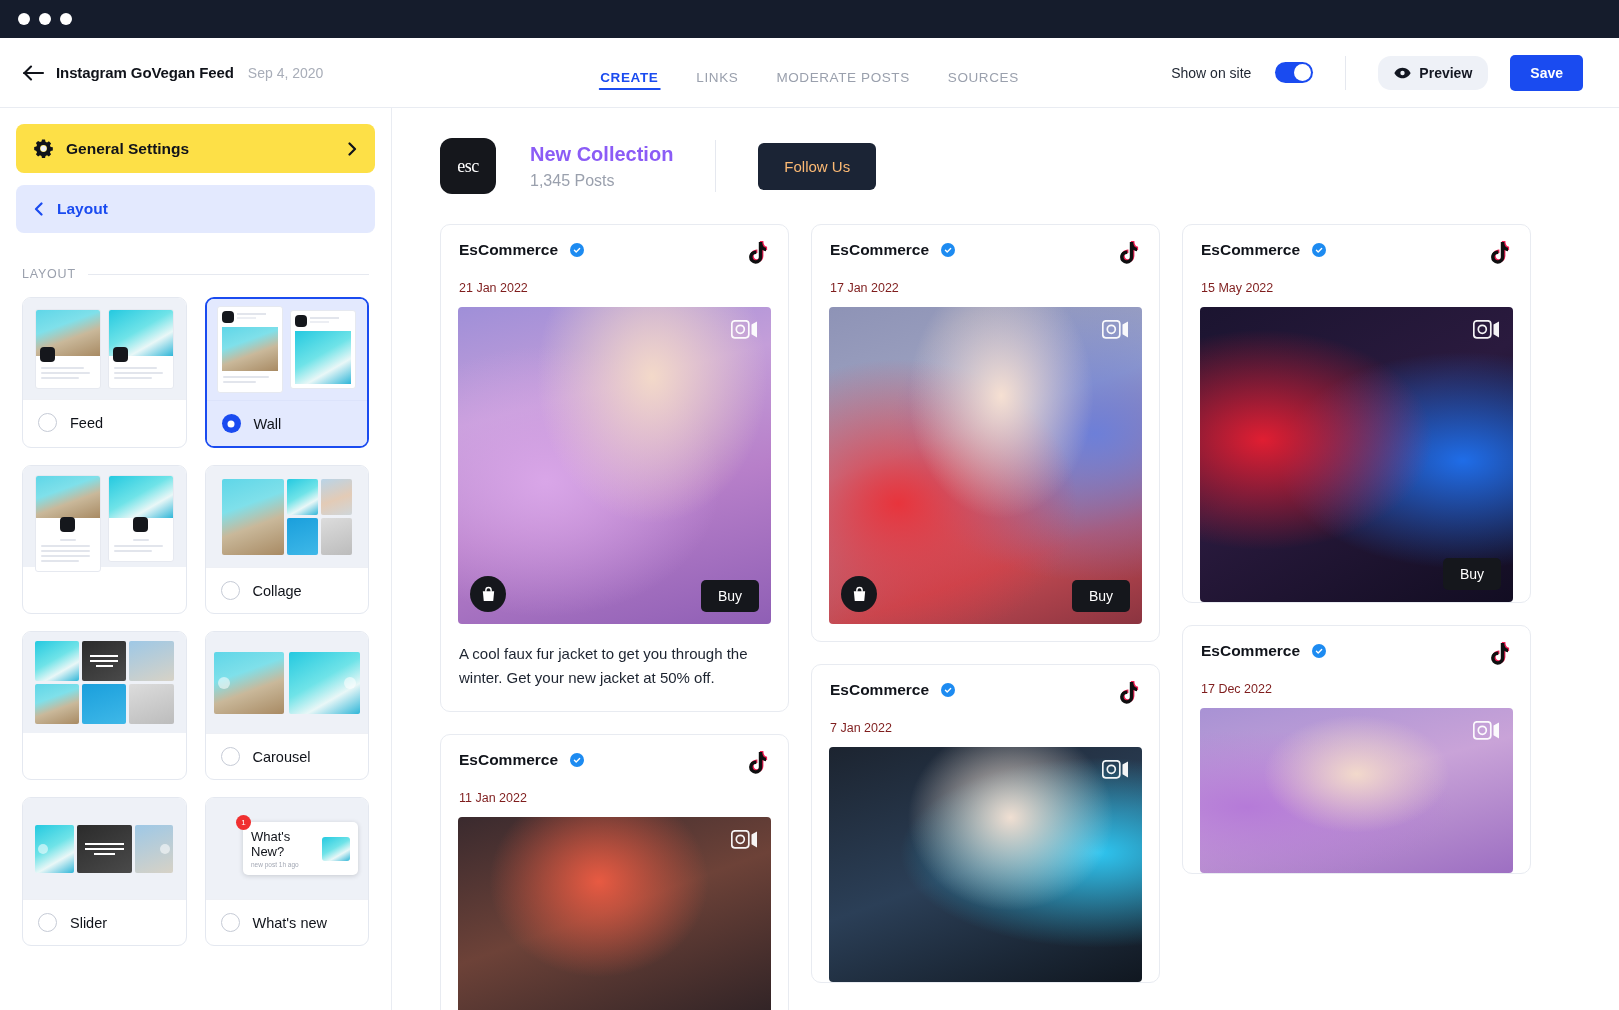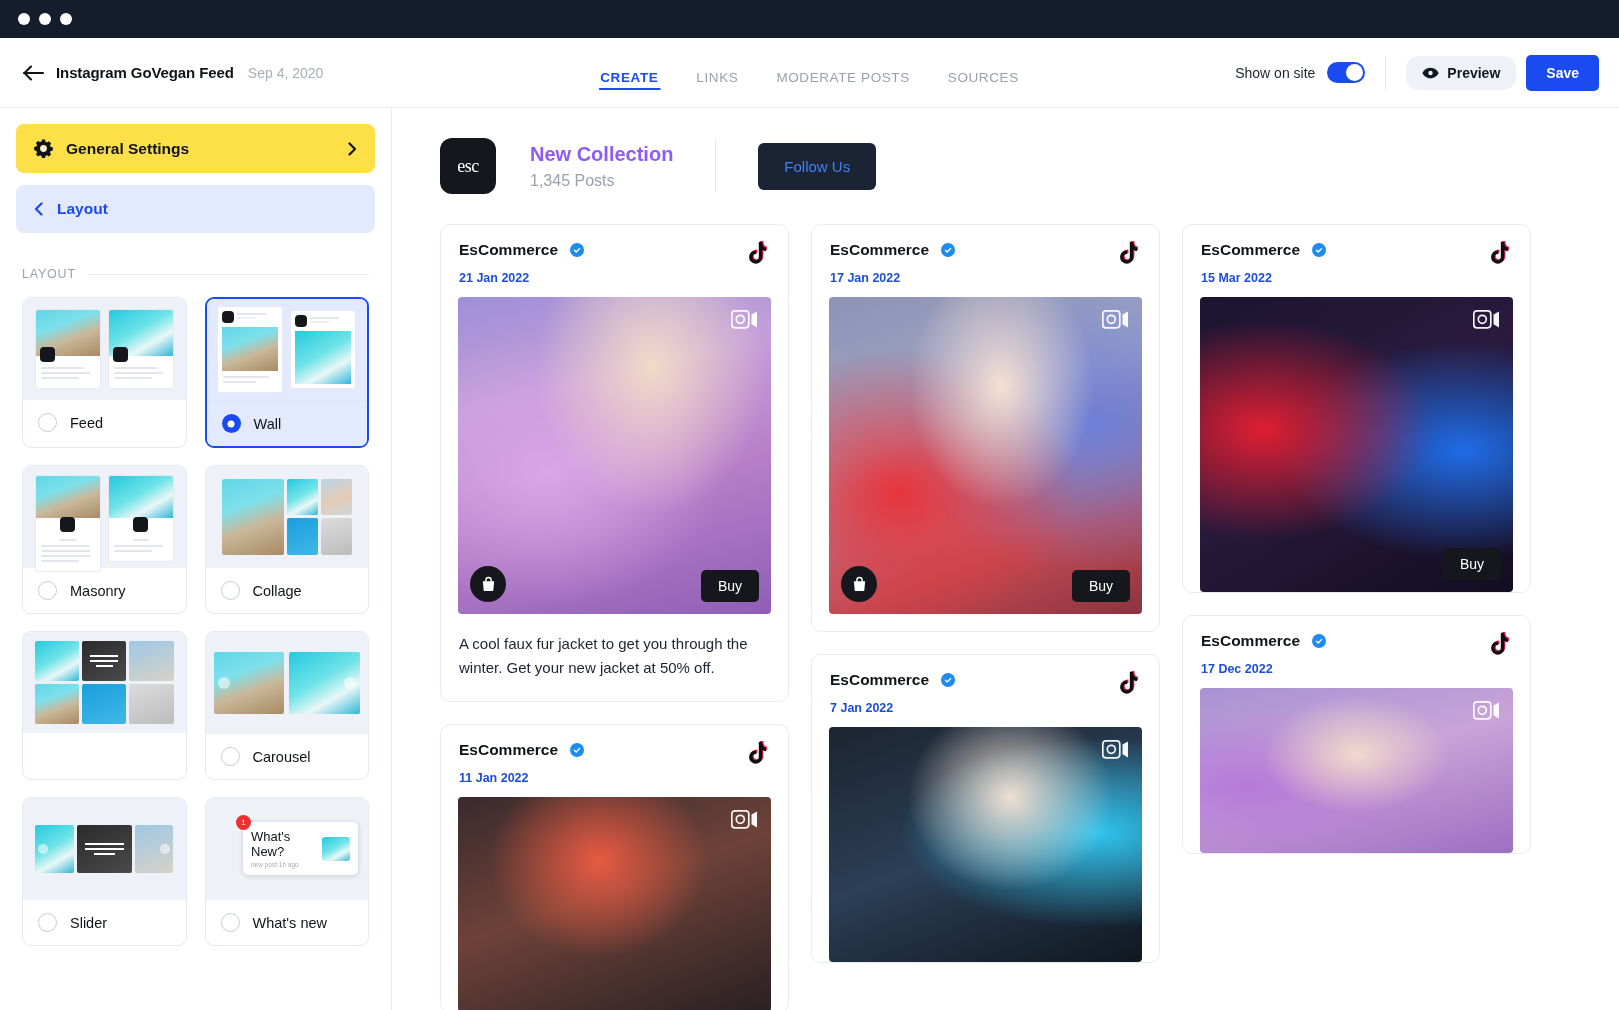--- a/index.html
+++ b/index.html
@@ -41,22 +41,22 @@
     font-size: 13.5px; letter-spacing: 0.6px; color: #9aa0ad; cursor: pointer;
     padding: 26px 2px 22px; position: relative; font-weight: 500;
   }
   .tab.active { color: #1a4bf0; font-weight: bold; }
   .tab.active::after {
     content: ""; position: absolute; left: 0; right: 0; bottom: 17px;
     height: 2.5px; background: #1a4bf0; border-radius: 2px;
   }
 
   .appbar-right {
-    margin-left: auto; display: flex; align-items: center; padding-right: 20px;
-    gap: 0;
+    margin-left: auto; display: flex; align-items: center; padding-right: 36px;
+    gap: 12px;
   }
   .show-on-site { font-size: 14px; color: #1d2430; margin-right: 12px; }
   .toggle {
     width: 38px; height: 21px; border-radius: 11px; background: #1a4bf0;
     position: relative; cursor: pointer;
   }
   .toggle::after {
     content: ""; position: absolute; right: 2px; top: 2px;
     width: 17px; height: 17px; border-radius: 50%; background: #fff;
   }
@@ -165,21 +165,21 @@
     width: 56px; height: 56px; border-radius: 12px; background: #15171c;
     color: #fff; display: flex; align-items: center; justify-content: center;
     font-family: "Liberation Serif", serif; font-size: 18px; letter-spacing: -0.5px;
     flex: none;
   }
   .feed-meta { margin-left: 18px; }
   .feed-name { font-size: 20px; font-weight: bold; color: #8b5cf6; }
   .feed-count { font-size: 16px; color: #9aa0ad; margin-top: 6px; }
   .feed-sep { width: 1px; height: 52px; background: #e5e8ef; margin: 0 26px; }
   .btn-follow {
-    background: #1b2435; color: #3b82f6; border: none; border-radius: 6px;
+    background: #1b2435; color: #fdba74; border: none; border-radius: 6px;
     padding: 15px 26px; font-size: 15px; cursor: pointer;
     font-family: "Liberation Sans", sans-serif;
   }
 
   
   .wall { display: flex; gap: 22px; align-items: flex-start; }
   .wall-col { width: 349px; display: flex; flex-direction: column; gap: 22px; }
 
   .post {
     border: 1px solid #e8ebf1; border-radius: 10px; background: #fff;
@@ -187,21 +187,21 @@
   }
   .post-head {
     display: flex; align-items: flex-start; padding: 16px 18px 12px;
   }
   .post-user { font-size: 15.5px; font-weight: bold; color: #10131a; }
   .verified {
     width: 14px; height: 14px; border-radius: 50%; background: #1d8bf1;
     display: inline-flex; align-items: center; justify-content: center;
     margin-left: 7px; vertical-align: 1px;
   }
-  .post-date { font-size: 12.5px; color: #1d4ed8; margin-top: 12px; font-weight: bold; }
+  .post-date { font-size: 12.5px; color: #7f1d1d; margin-top: 22px; }
   .post-net { margin-left: auto; }
 
   .post-media { position: relative; margin: 0 17px; border-radius: 4px; overflow: hidden; }
   .gallery-ic {
     position: absolute; top: 13px; right: 13px; opacity: 0.95;
   }
   .bag-ic {
     position: absolute; left: 12px; bottom: 12px; width: 36px; height: 36px;
     border-radius: 50%; background: #15171c; display: flex;
     align-items: center; justify-content: center;
@@ -398,24 +398,20 @@
           <div class="mini-card">
               <div class="mini-img ph-sea" style="height:42px"></div>
               <div style="position:relative;text-align:center"><div class="badge-sq" style="display:inline-block;margin-top:-8px"></div></div>
               <div class="mini-lines" style="padding-top:3px">
                 <i style="width:30%;margin:0 auto 4px"></i>
                 <i style="width:92%"></i>
                 <i style="width:70%"></i>
               </div>
             </div>
         </div>
-        <div class="opt-label">
-          <span class="radio"></span>
-          <span class="txt">Masonry</span>
-        </div>
       </div>
 
       <div class="opt">
         <div class="opt-preview" style="padding:13px 16px">
           <div style="display:flex;gap:3px;width:100%;height:76px">
             <div class="ph-pool" style="flex:2;border-radius:2px"></div>
             <div style="flex:1;display:flex;flex-direction:column;gap:3px">
               <div class="ph-sea" style="flex:1;border-radius:2px"></div>
               <div class="ph-plane" style="flex:1;border-radius:2px"></div>
             </div>
@@ -675,21 +671,21 @@
           <div class="post-head">
             <div>
               <div>
                 <span class="post-user">EsCommerce</span>
                 <span class="verified">
                   <svg width="8" height="8" viewBox="0 0 10 10">
                       <path d="M1.8 5.2 4 7.4 8.3 3" stroke="#fff" stroke-width="1.7" fill="none" stroke-linecap="round" stroke-linejoin="round"></path>
                     </svg>
                 </span>
               </div>
-              <div class="post-date">15 Mar 2022</div>
+              <div class="post-date">15 May 2022</div>
             </div>
             <span class="post-net">
               <svg width="22" height="24" viewBox="0 0 22 24">
                 <path d="M15.4 0h-3.5v15.1a3.1 3.1 0 1 1-3.1-3.1c.2 0 .4 0 .6.1V8.5a6.6 6.6 0 1 0 6 6.6V7.8c1 .8 2.3 1.3 3.7 1.4V5.7c-2-.1-3.7-1.8-3.7-5.7z" fill="#ee1d52"></path>
                 <path d="M14.3 1h-3.5v15.1a3.1 3.1 0 1 1-3.1-3.1c.2 0 .4 0 .6.1V9.5a6.6 6.6 0 1 0 6 6.6V8.8c1 .8 2.3 1.3 3.7 1.4V6.7c-2-.1-3.7-1.8-3.7-5.7z" fill="#0f0f10"></path>
               </svg>
             </span>
           </div>
           <div class="post-media">
             <div class="photo ph3"></div>

